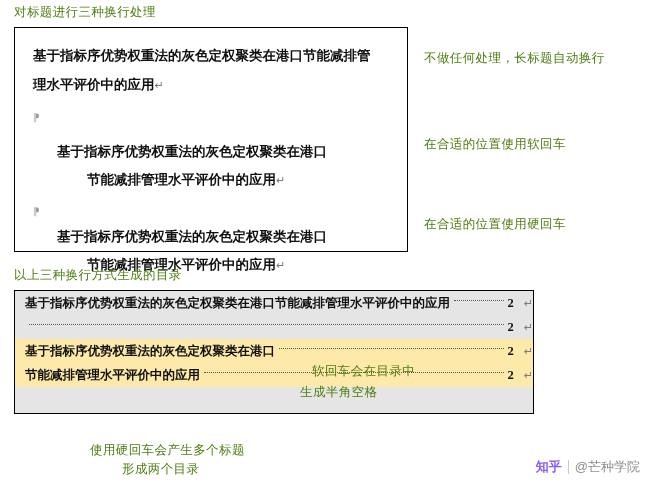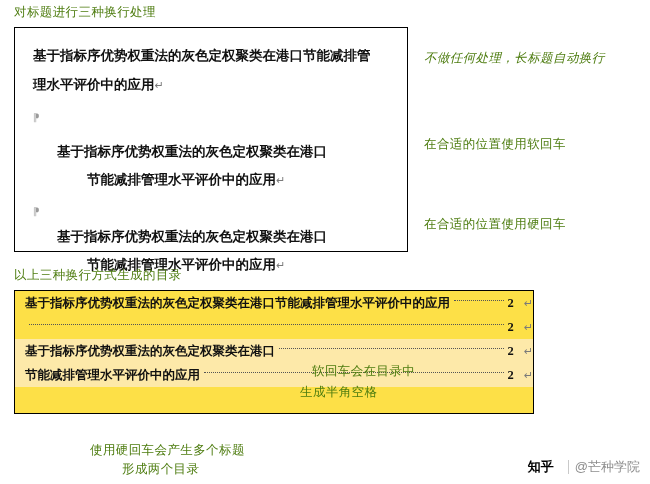--- a/index.html
+++ b/index.html
@@ -45,33 +45,33 @@
   #b1l1{left:18px;top:17px;}
   #b1l2{left:18px;top:46px;}
   #b1mark1{left:18px;top:82px;}
   #b1l3{left:42px;top:113px;}
   #b1l4{left:72px;top:141px;}
   #b1mark2{left:18px;top:176px;}
   #b1l5{left:42px;top:198px;}
   #b1l6{left:72px;top:226px;}
 
   
-  #n1{left:424px;top:50px;font-style:italic;}
+  #n1{left:424px;top:50px;}
   #n2{left:424px;top:136px;}
   #n3{left:424px;top:216px;}
 
   
   #cap-mid{left:14px;top:267px;}
 
   
   #box2{
     left:14px;top:290px;width:520px;height:124px;
     border:1px solid #000;
     box-sizing:border-box;
-    background:#fde047;
+    background:#e5e5e5;
   }
   .tocrow{
     position:relative;
     height:24px;
     display:flex;
     align-items:center;
     font-family:"Liberation Serif", serif;
     font-size:12.5px;
     font-weight:bold;
     color:#111;
@@ -99,21 +99,21 @@
   #n7{left:122px;top:461px;}
 
   
   #wm{
     position:absolute;right:10px;bottom:8px;
     display:flex;align-items:center;
     color:#8d8d8d;
     font-family:"Liberation Sans", sans-serif;
     font-size:13px;
   }
-  #wm .zh{color:#000000;font-weight:bold;margin-right:14px;}
+  #wm .zh{color:#8b5cf6;font-weight:bold;margin-right:6px;}
   #wm .bar{width:1px;height:14px;background:#c9c9c9;margin-right:6px;}
 </style>
 </head>
 <body>
 
 <div class="abs note" id="cap-top">对标题进行三种换行处理</div>
 
 <div class="abs" id="box1">
 
   <div class="abs docline" id="b1l1">

